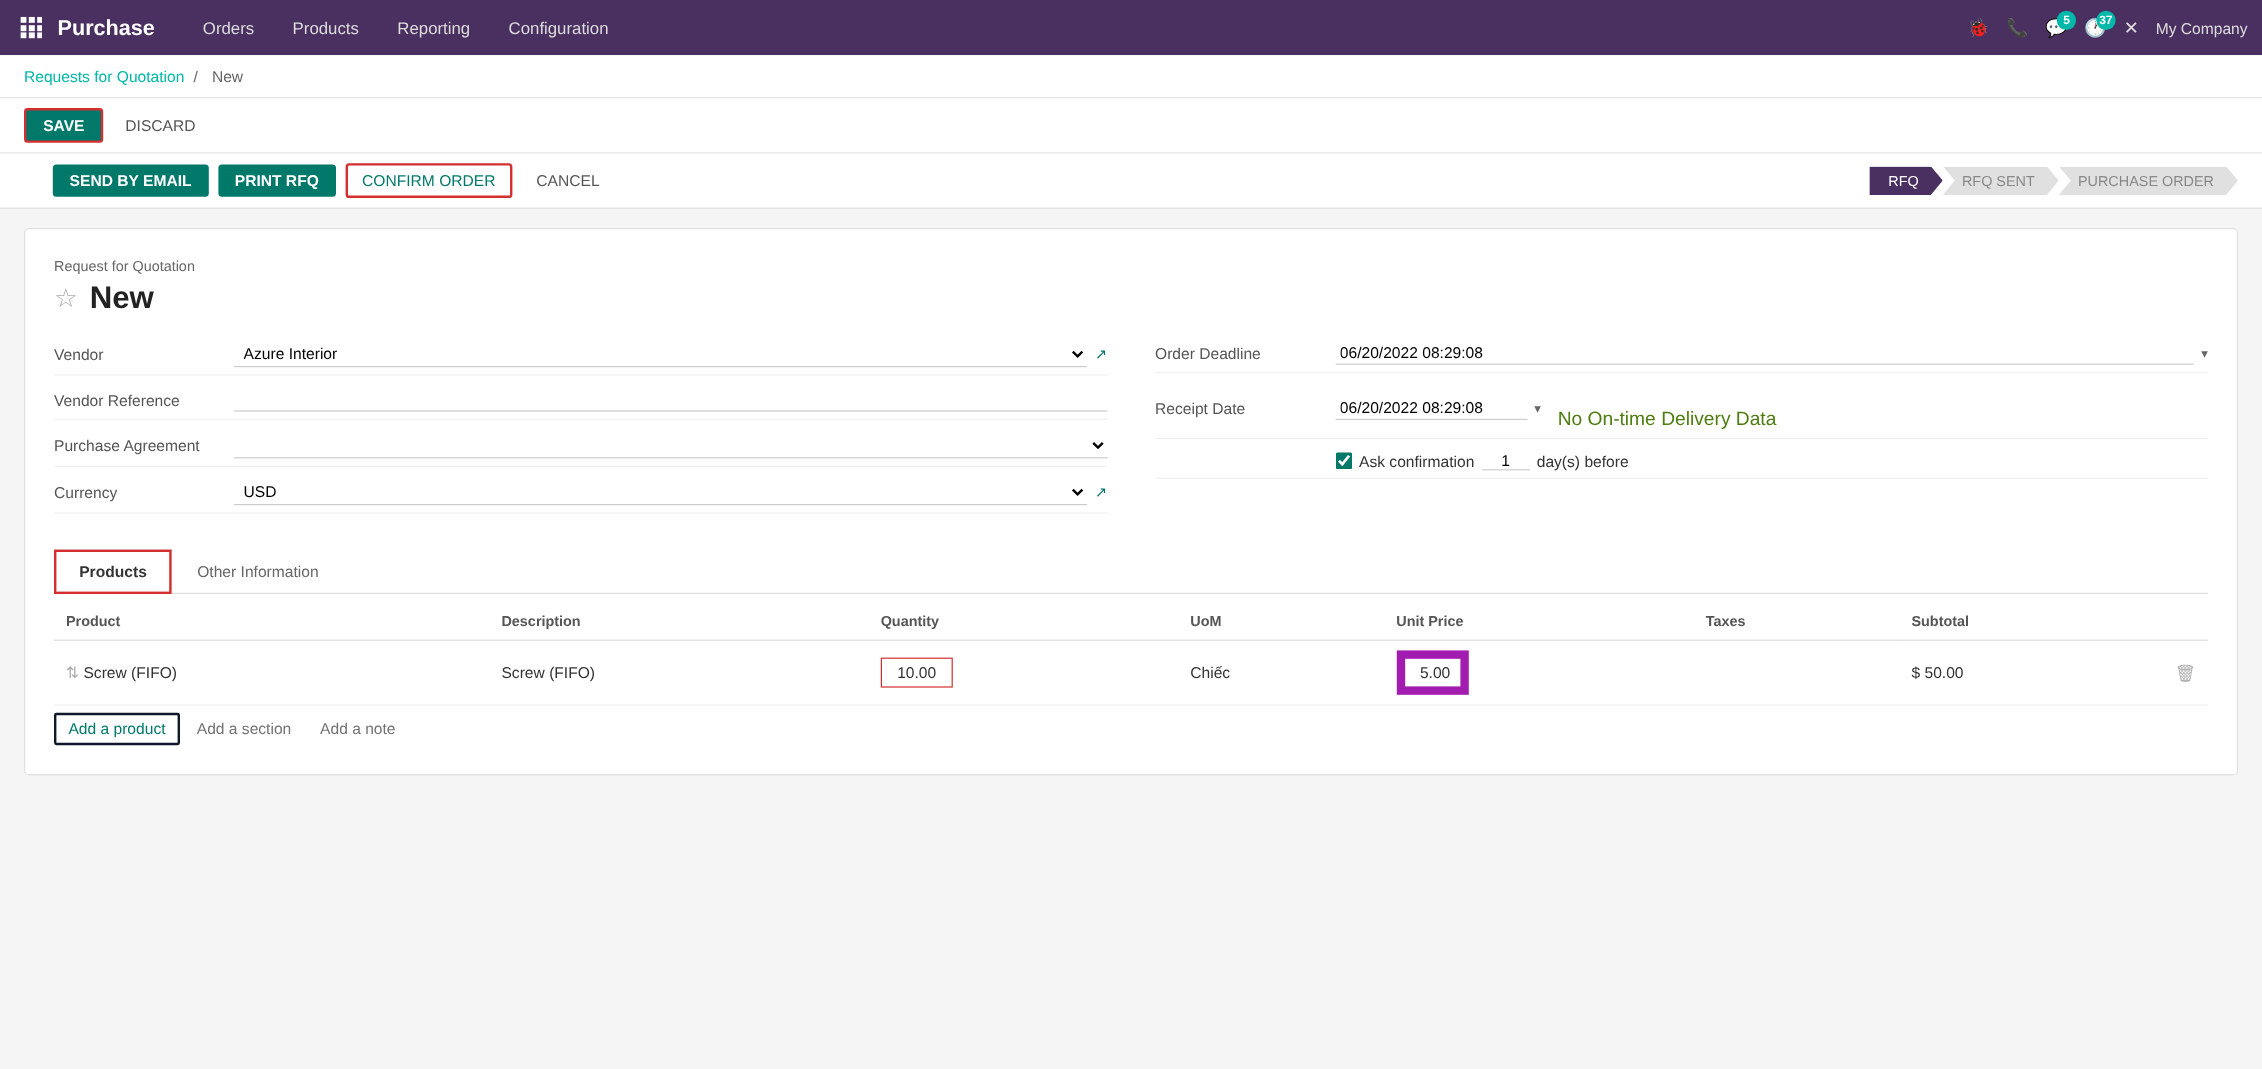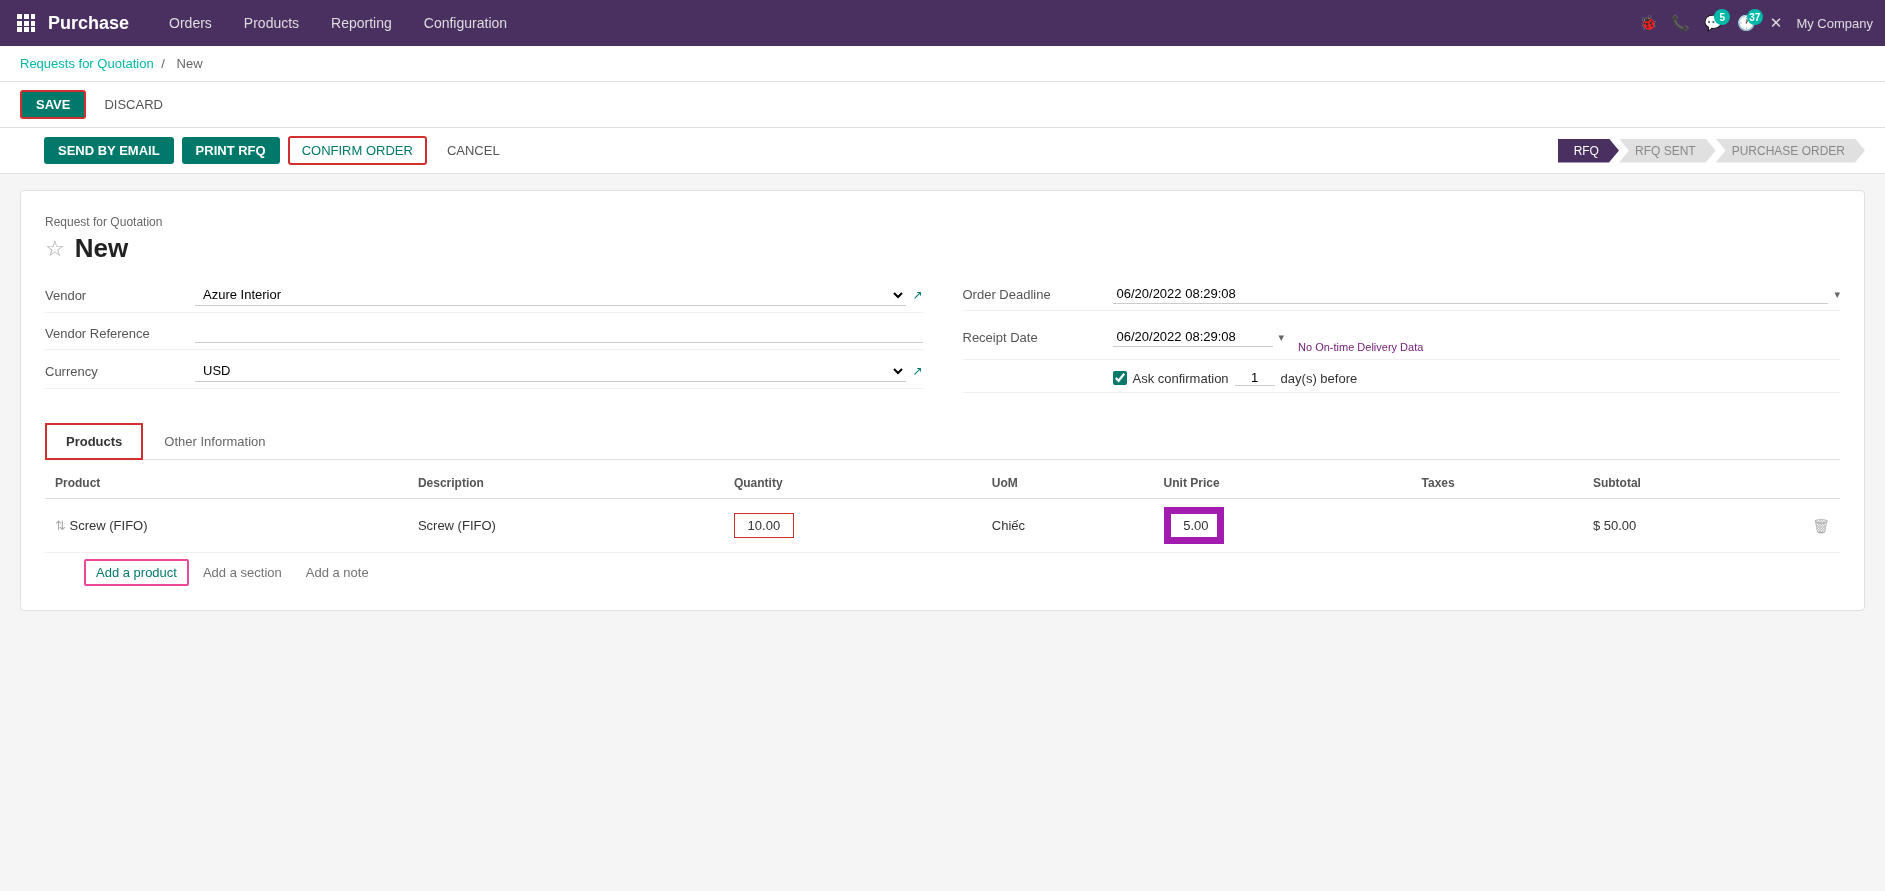--- a/index.html
+++ b/index.html
@@ -137,21 +137,21 @@
     .field-input {
       border: none; border-bottom: 1px solid #ccc; outline: none;
       font-size: 13px; padding: 2px 4px; flex: 1; background: transparent;
     }
     .field-select {
       border: none; border-bottom: 1px solid #ccc; outline: none;
       font-size: 13px; background: transparent; flex: 1; padding: 2px 4px;
     }
     .external-link { color: #00796b; cursor: pointer; font-size: 12px; }
     .dropdown-arrow { color: #666; font-size: 11px; }
-    .no-delivery { color: #701a75; font-size: 11px; margin-left: 8px; margin-top: 20px; }
+    .no-delivery { color: #4d7c0f; font-size: 16px; margin-left: 8px; margin-top: 20px; }
 
     
     .checkbox-row { display: flex; align-items: center; gap: 6px; }
     .checkbox-field { width: 14px; height: 14px; accent-color: #00796b; }
     .ask-conf-input {
       border: none; border-bottom: 1px solid #ccc; width: 40px;
       text-align: center; font-size: 13px; outline: none;
     }
 
     
@@ -180,22 +180,22 @@
     .products-table td:last-child { text-align: right; }
     .qty-cell {
       border: 1px solid #d32f2f; padding: 4px 8px;
       display: inline-block; min-width: 60px; text-align: center;
     }
     .uprice-cell {
       border: 7px solid #a21caf; padding: 4px 8px;
       display: inline-block; min-width: 60px; text-align: right;
     }
     .btn-add-product {
-      background: none; color: #00796b; border: 2px solid #ec4899;
-      padding: 4px 10px; cursor: pointer; font-size: 13px; border-radius: 2px; margin-left: 39px;
+      background: none; color: #00796b; border: 2px solid #0f172a;
+      padding: 4px 10px; cursor: pointer; font-size: 13px; border-radius: 2px;
     }
     .btn-add-section, .btn-add-note {
       background: none; color: #737373; border: none;
       padding: 4px 10px; cursor: pointer; font-size: 13px;
     }
     .add-row { display: flex; gap: 4px; align-items: center; margin-top: 6px; }
     .row-handle { color: #aaa; cursor: grab; }
     .delete-icon { color: #aaa; cursor: pointer; font-size: 14px; }
   </style>
 </head>
@@ -287,20 +287,28 @@
             <select class="field-select">
               <option>Azure Interior</option>
             </select>
             <span class="external-link">↗</span>
           </div>
         </div>
         <div class="field-row">
           <div class="field-label">Vendor Reference</div>
           <div class="field-value">
             <input class="field-input" type="text" value="" style="">
+          </div>
+        </div>
+        <div class="field-row">
+          <div class="field-label">Purchase Agreement</div>
+          <div class="field-value">
+            <select class="field-select">
+              <option value=""></option>
+            </select>
           </div>
         </div>
         <div class="field-row">
           <div class="field-label">Currency</div>
           <div class="field-value">
             <select class="field-select">
               <option>USD</option>
             </select>
             <span class="external-link">↗</span>
           </div>

